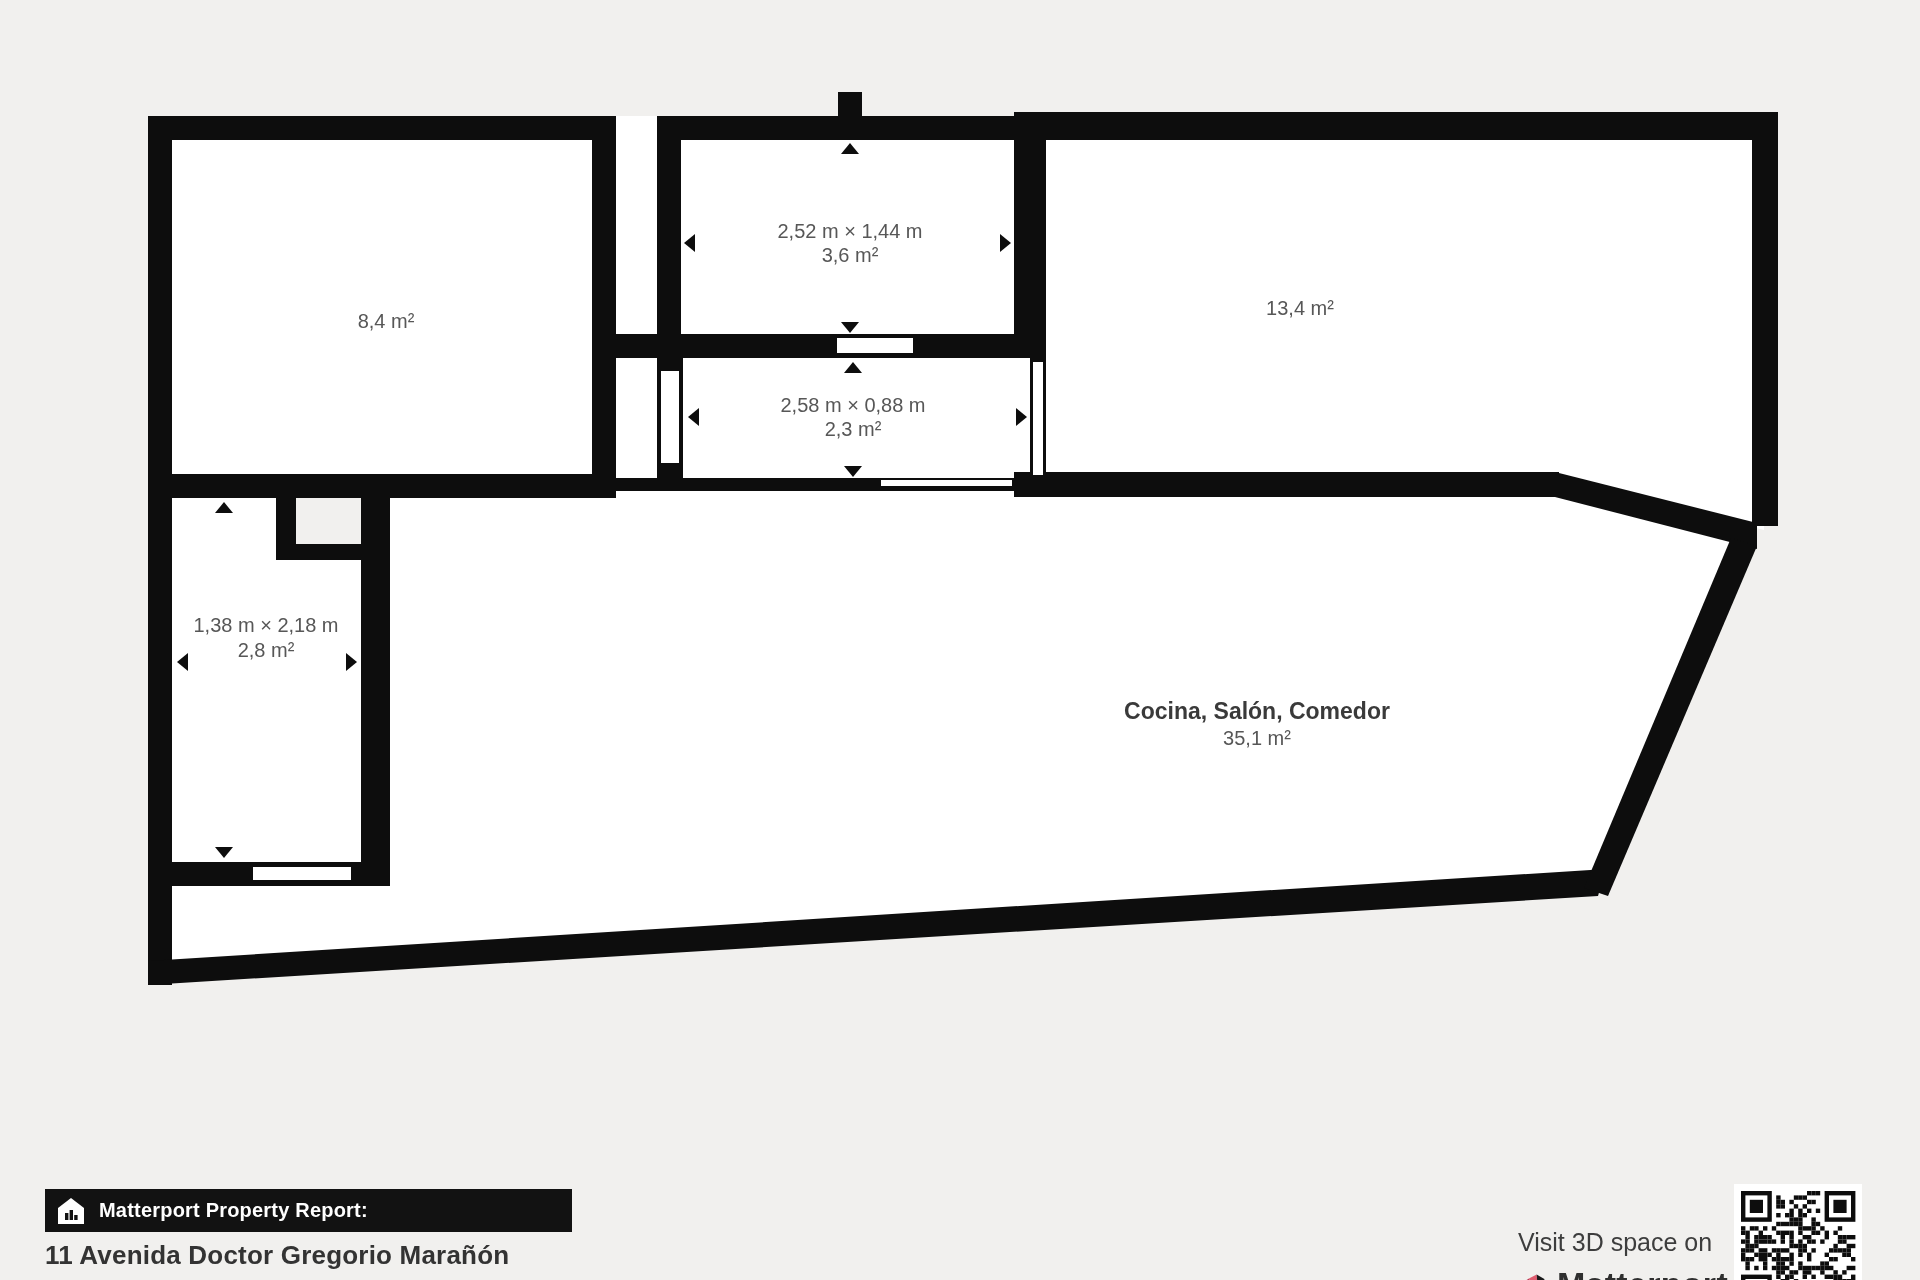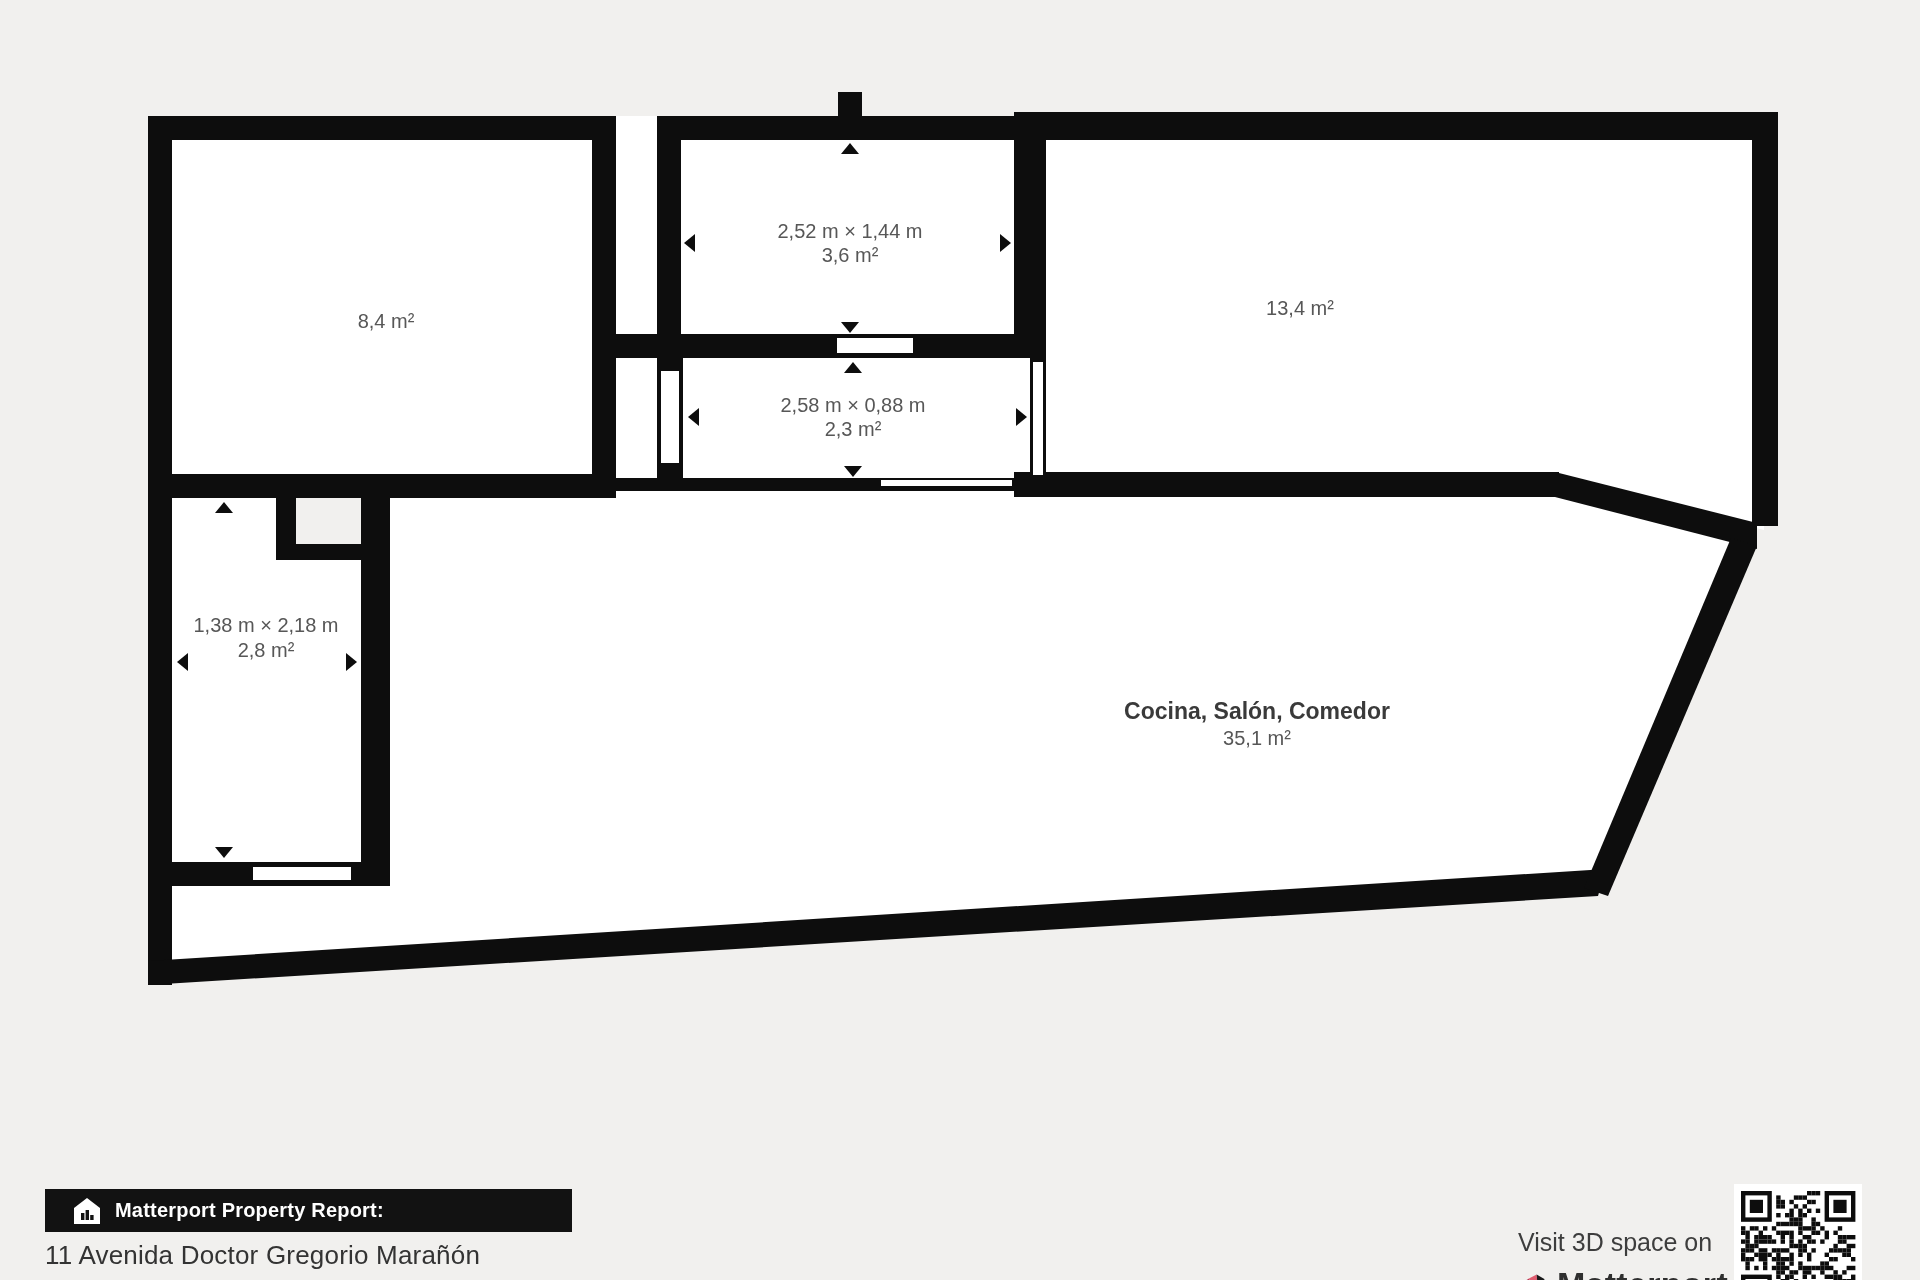--- a/index.html
+++ b/index.html
@@ -16,28 +16,28 @@
   .wall{fill:#0d0d0d;}
   .interior{fill:#ffffff;}
   .door{fill:#ffffff;stroke:#0d0d0d;stroke-width:2;}
   .arrow{fill:#0d0d0d;}
   .void{fill:#f1f0ee;}
 
   
   .report-banner{
     position:absolute;left:45px;top:1189px;width:527px;height:43px;
     background:#121212;display:flex;align-items:center;box-sizing:border-box;
-    padding-left:28px;
+    padding-left:12px;
   }
   .report-banner .banner-text{
     color:#ffffff;font-size:20px;font-weight:bold;margin-left:14px;letter-spacing:.2px;
   }
   .address-line{
     position:absolute;left:45px;top:1240px;
-    color:#333333;font-size:26px;font-weight:normal;letter-spacing:.2px;
+    color:#333333;font-size:26px;font-weight:bold;letter-spacing:.2px;
   }
   .visit-block{
     position:absolute;left:1518px;top:1228px;width:210px;
   }
   .visit-text{color:#3d3d3d;font-size:25px;text-align:left;white-space:nowrap;}
   .brand-row{display:flex;align-items:flex-start;margin-top:8px;margin-left:2px;}
   .brand-text{color:#2f2f2f;font-size:34px;font-weight:bold;margin-left:10px;letter-spacing:.3px;}
   .qr-box{
     position:absolute;left:1734px;top:1184px;width:128px;height:128px;
     background:#ffffff;

